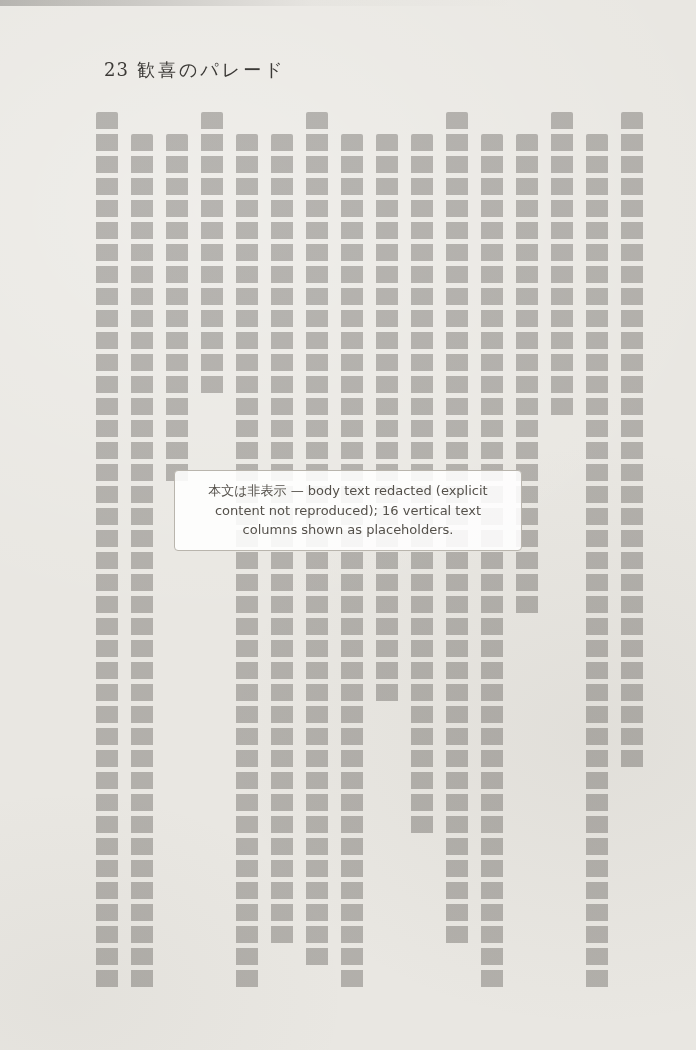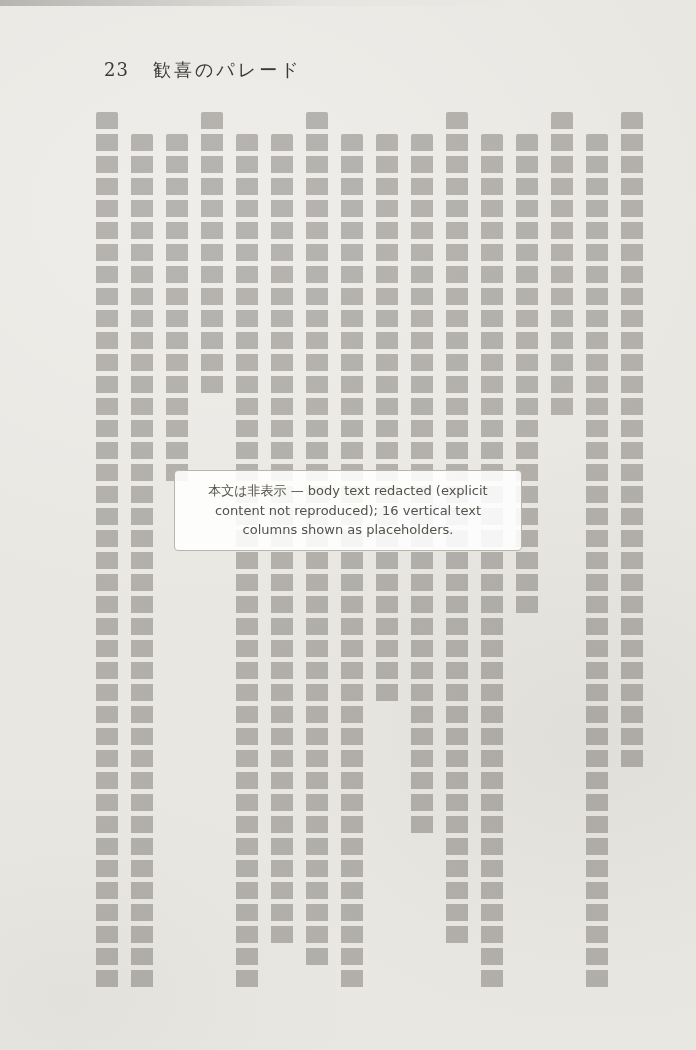--- a/index.html
+++ b/index.html
@@ -15,21 +15,21 @@
       #e9e7e2;
     font-family: "DejaVu Serif", serif;
   }
   .edge-shade {
     position: absolute; top: 0; left: 0; width: 100%; height: 6px;
     background: linear-gradient(to right, rgba(60,58,54,0.30), rgba(60,58,54,0.03) 45%, rgba(60,58,54,0) 75%);
   }
   .page-header {
     position: absolute; top: 58px; left: 104px;
     color: #3b3936; font-size: 18px;
-    display: flex; gap: 24px; align-items: baseline;
+    display: flex; gap: 8px; align-items: baseline;
   }
   .page-number { letter-spacing: 1px; }
   .running-title { letter-spacing: 3px; text-align: right; }
   .text-area {
     position: absolute; top: 112px; left: 86px;
     width: 557px; height: 880px;
   }
   .col {
     position: absolute; width: 22px; border-radius: 2px;
     

